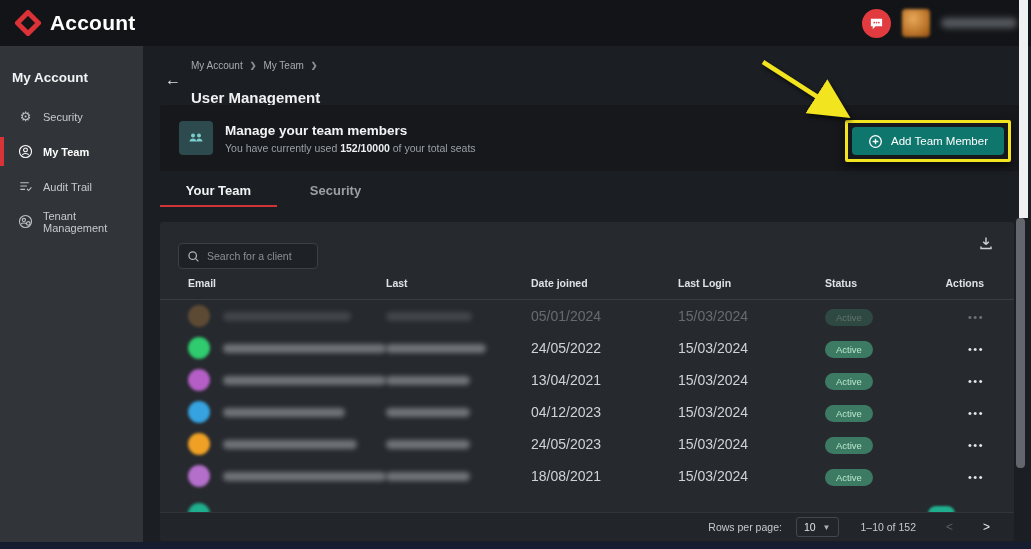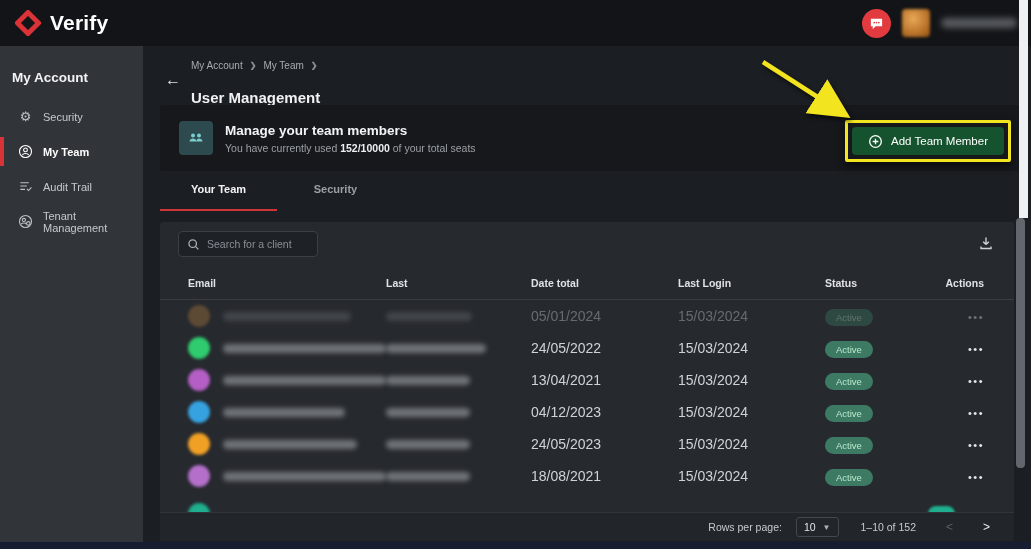--- a/index.html
+++ b/index.html
@@ -48,38 +48,38 @@
             border-radius:3px; display:flex; align-items:center; padding-left:19px; }
   .banner-icon { width:34px; height:34px; border-radius:4px; background:#2d4a4e;
                  display:flex; align-items:center; justify-content:center; }
   .banner-text { margin-left:12px; }
   .banner-title { color:#f2f3f5; font-size:13.5px; font-weight:700; }
   .banner-sub { font-size:10.5px; color:#9aa0a6; margin-top:4px; }
   .banner-sub b { color:#eceff1; }
 
   .highlight-box { position:absolute; right:9px; top:15px; border:3px solid #f2e41f;
                    padding:4px 4px; border-radius:2px; box-shadow:0 4px 10px rgba(0,0,0,.65); z-index:10; }
-  .add-btn { height:28px; background:#14532d; border:none; border-radius:4px; color:#fff;
+  .add-btn { height:28px; background:#0f766e; border:none; border-radius:4px; color:#fff;
              font-size:11.5px; font-family:inherit; display:flex; align-items:center; gap:8px;
              padding:0 16px; cursor:pointer; }
 
   .anno-arrow { position:absolute; left:598px; top:6px; z-index:20; pointer-events:none;
                 filter:drop-shadow(2px 3px 2px rgba(0,0,0,.6)); }
 
   
   .tabs { position:absolute; left:17px; top:137px; display:flex; }
-  .tab { width:117px; text-align:center; font-size:11px; padding-bottom:14px; color:#9aa0a6;
+  .tab { width:117px; text-align:center; font-size:13px; padding-bottom:7px; color:#9aa0a6;
          font-weight:700; cursor:pointer; border-bottom:2.5px solid transparent; }
   .tab.active { color:#f2f3f5; border-bottom-color:#d03437; }
 
   
   .card { position:absolute; left:17px; top:176px; width:854px; height:319px; background:#26292e;
           border-radius:3px; overflow:hidden; }
   .toolbar-row { position:relative; height:44px; }
-  .search-box { position:absolute; left:18px; top:9px; width:140px; height:26px; background:#1e2125;
+  .search-box { position:absolute; left:18px; top:21px; width:140px; height:26px; background:#1e2125;
                 border:1px solid #3c4046; border-radius:4px; display:flex; align-items:center; padding:0 8px; }
   .search-box input { flex:1; min-width:0; background:transparent; border:none; outline:none;
                       color:#d5d8db; font-size:10.5px; font-family:inherit; margin-left:7px; }
   .search-box input::placeholder { color:#8a9097; }
   .download-btn { position:absolute; right:20px; top:13px; cursor:pointer; color:#cfd3d7; }
 
   .grid-row { display:grid; grid-template-columns:198px 145px 147px 147px 113px 1fr;
               padding:0 30px 0 28px; align-items:center; }
   .thead { height:34px; border-bottom:1px solid rgba(255,255,255,.09);
            color:#dfe2e5; font-size:10.5px; font-weight:700; }
@@ -126,21 +126,21 @@
 
 <div class="page">
 
   <div class="topbar">
     <div class="logo-wrap">
       <span>
         <svg width="26" height="26" viewBox="0 0 32 32">
             <path d="M16 3 L29 16 L16 29 L3 16 Z" stroke="#da3236" stroke-width="6" fill="none"></path>
           </svg>
       </span>
-      <span class="brand-name">Verify</span>
+      <span class="brand-name">Account</span>
     </div>
     <div class="topbar-right">
       <div class="chat-btn">
         <span>
           <svg width="15" height="15" viewBox="0 0 16 16">
               <path d="M2 3 h12 v8 h-7 l-3 3 v-3 h-2 z" fill="#ffffff"></path>
               <circle cx="5.5" cy="7" r="0.9" fill="#e23b3f"></circle>
               <circle cx="8" cy="7" r="0.9" fill="#e23b3f"></circle>
               <circle cx="10.5" cy="7" r="0.9" fill="#e23b3f"></circle>
             </svg>
@@ -261,21 +261,21 @@
           <svg width="16" height="16" viewBox="0 0 16 16" fill="none" stroke="#cfd3d7" stroke-width="1.4">
               <path d="M8 2.5 v7 M8 9.5 L5.2 6.7 M8 9.5 L10.8 6.7"></path>
               <path d="M3 11.5 v2 h10 v-2"></path>
             </svg>
         </span>
       </div>
 
       <div class="grid-row thead">
         <div>Email</div>
         <div>Last</div>
-        <div>Date total</div>
+        <div>Date joined</div>
         <div>Last Login</div>
         <div>Status</div>
         <div class="th-actions">Actions</div>
       </div>
 
       <div>
   <div class="grid-row trow dimmed">
     <div class="email-cell">
       <span class="avatar-dot" style="background: rgb(181, 128, 63);"></span>
       <span class="redacted-bar" style="width: 128px;"></span>

